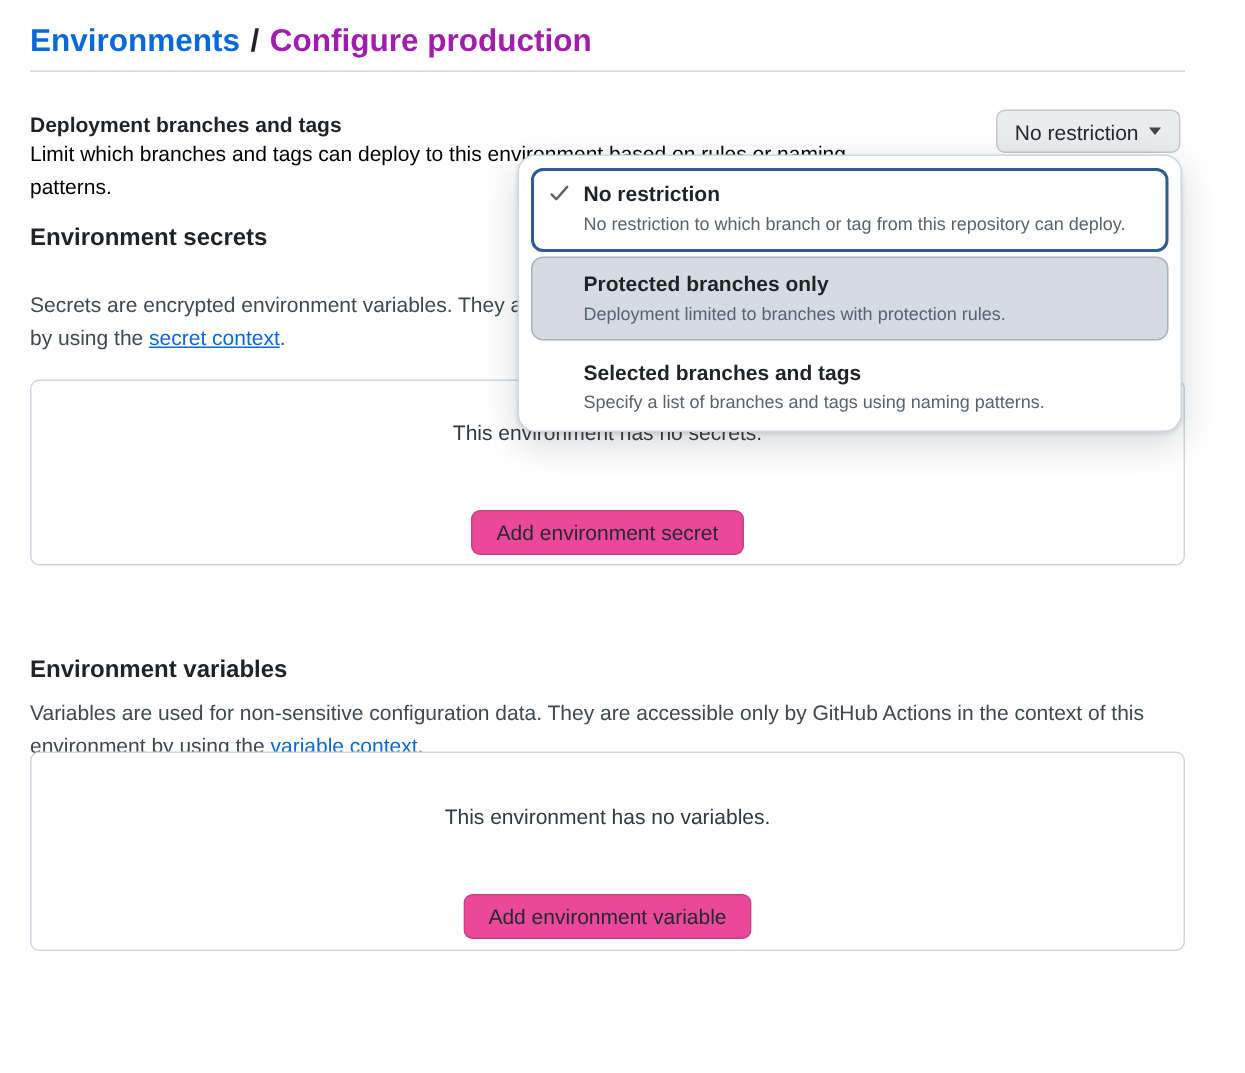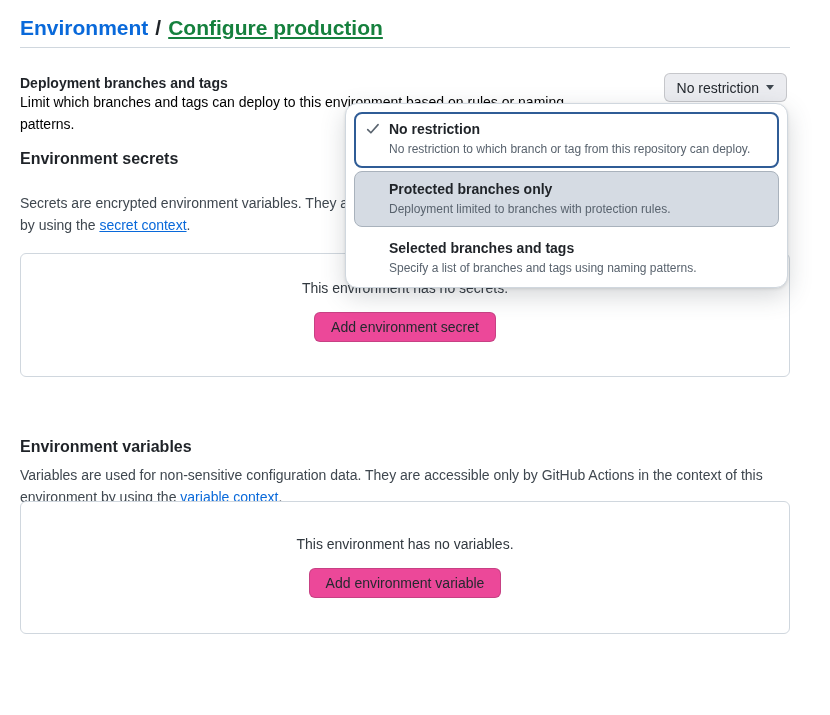--- a/index.html
+++ b/index.html
@@ -18,21 +18,21 @@
   }
 
   
   .breadcrumb {
     position: absolute; top: 13px; left: 20px;
     font-size: 21px; font-weight: 600; line-height: 30px;
     white-space: nowrap;
   }
   .breadcrumb .crumb-link { color: #0969da; text-decoration: none; cursor: pointer; }
   .breadcrumb .crumb-sep { color: #1f2328; margin: 0 7px; }
-  .breadcrumb .crumb-current { color: #15803d; text-decoration: underline; }
+  .breadcrumb .crumb-current { color: #a21caf; }
   .header-divider {
     position: absolute; top: 47px; left: 20px; width: 770px;
     border-top: 1px solid #d0d7de; height: 0;
   }
 
   
   .dep-heading {
     position: absolute; top: 74px; left: 20px;
     font-size: 14px; font-weight: 700; line-height: 18px;
   }
@@ -104,21 +104,21 @@
   }
   .secrets-desc { top: 193px; }
   .vars-desc { top: 465px; }
   .section-desc a { color: #0969da; text-decoration: underline; cursor: pointer; }
 
   
   .empty-box {
     position: absolute; left: 20px; width: 770px;
     border: 1px solid #d0d7de; border-radius: 6px;
     background: #ffffff;
-    display: flex; flex-direction: column; align-items: center;
+    display: flex; flex-direction: column; align-items: center; gap: 28px;
   }
   .secrets-box { top: 253px; height: 124px; padding-top: 24px; }
   .vars-box { top: 501px; height: 133px; padding-top: 32px; }
   .empty-text { font-size: 14px; line-height: 20px; color: #31383f; }
   .add-btn {
     margin-top: 14px; height: 30px;
     display: inline-flex; align-items: center;
     padding: 0 16px;
     background: #ec4899;
     border: 1px solid rgba(31,35,40,0.18);
@@ -127,21 +127,21 @@
     cursor: pointer;
     font-family: inherit;
   }
 </style>
 </head>
 <body>
 
 <div class="page">
 
   <div class="breadcrumb">
-    <a class="crumb-link" href="#">Environment</a><span class="crumb-sep">/</span><span class="crumb-current">Configure production</span>
+    <a class="crumb-link" href="#">Environments</a><span class="crumb-sep">/</span><span class="crumb-current">Configure production</span>
   </div>
   <div class="header-divider"></div>
 
   <div class="dep-heading">Deployment branches and tags</div>
   <div class="dep-desc">Limit which branches and tags can deploy to this environment based on rules or naming patterns.</div>
 
   <button class="selector-btn">
     <span>No restriction</span>
     <span class="caret-down"></span>
   </button>

